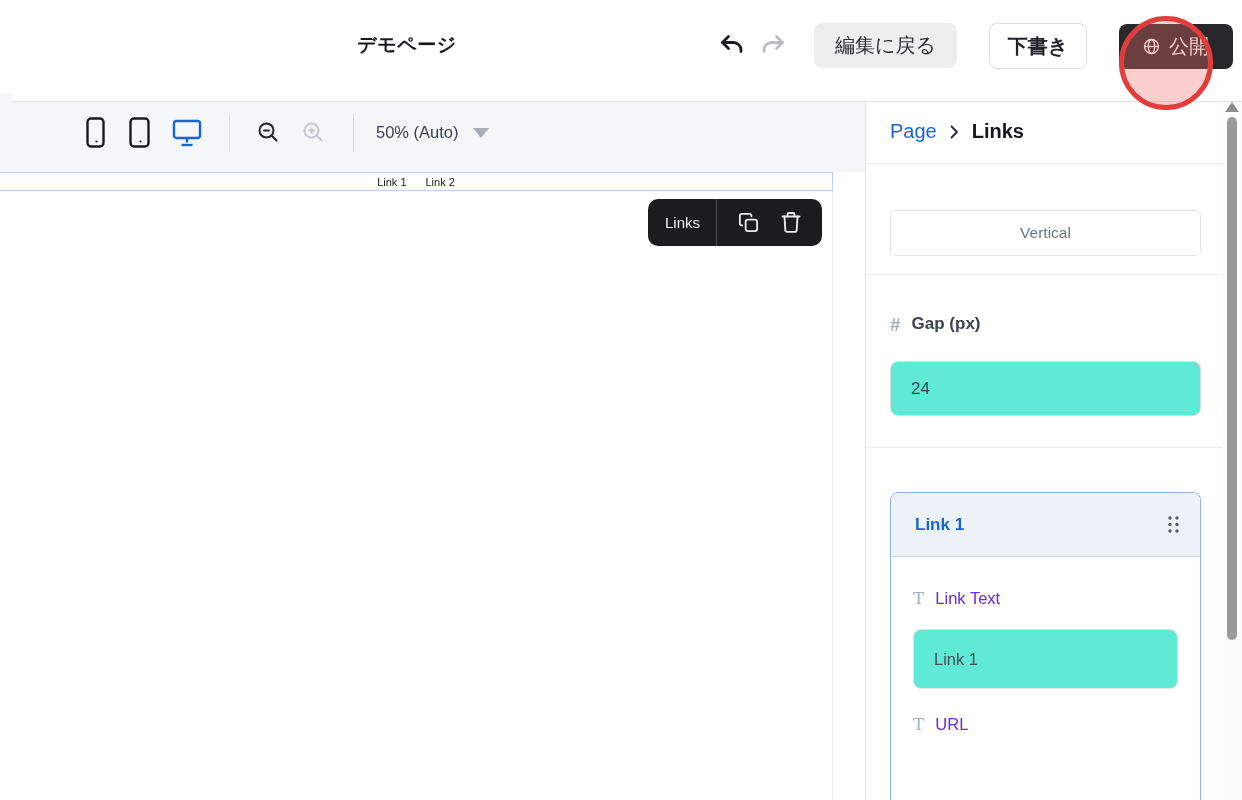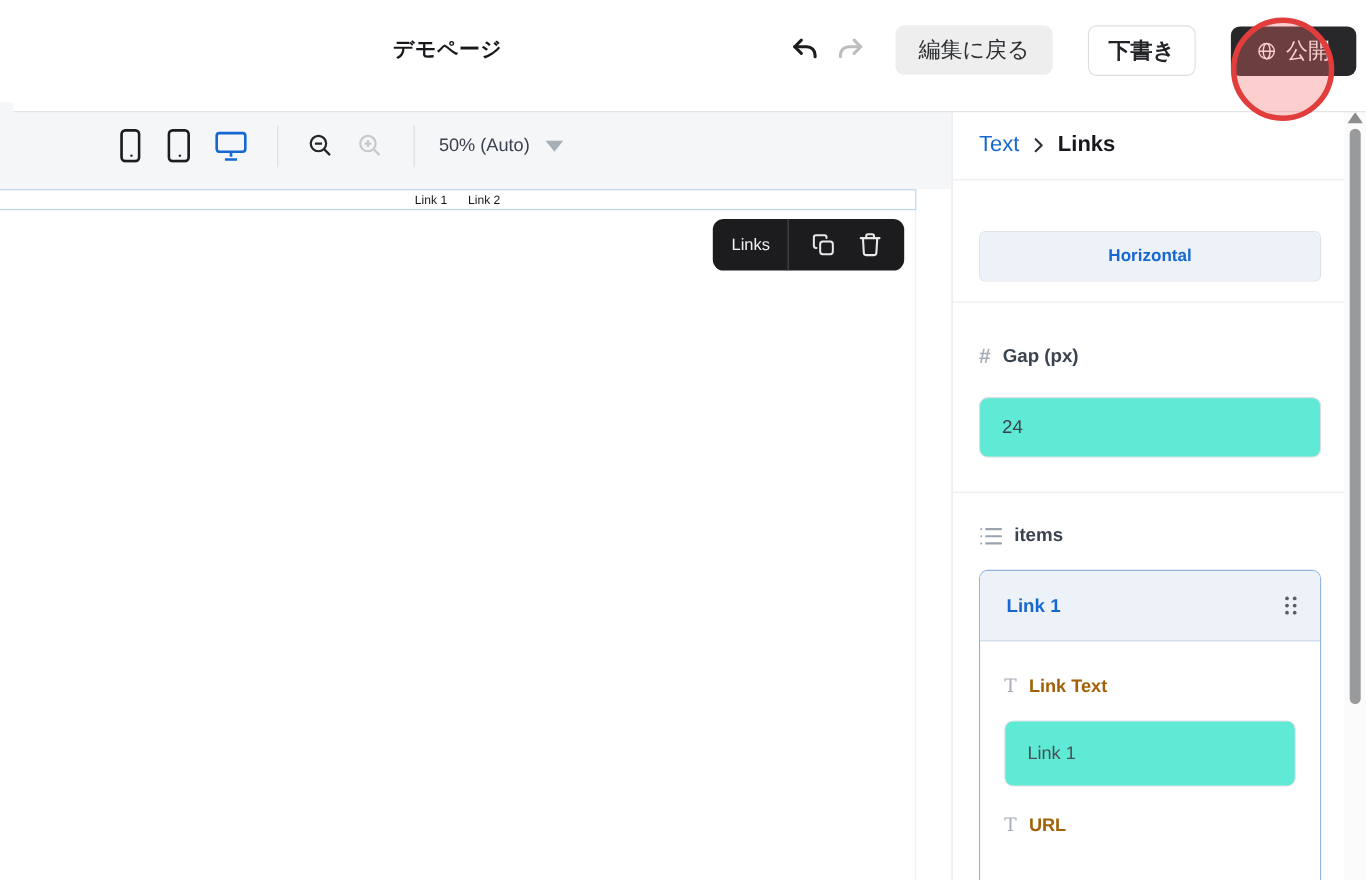--- a/index.html
+++ b/index.html
@@ -27,21 +27,21 @@
   .annotation-circle { position:absolute; left:1119px; top:16px; width:94px; height:94px;
     border-radius:50%; border:5px solid var(--annot-red,rgba(226,57,57,.92));
     background:rgba(246,108,108,.33); z-index:60; pointer-events:none; }
 
   
   .main { position:absolute; top:93px; left:0; right:0; bottom:0; }
 
   
   .canvas { position:absolute; left:0; top:0; width:865px; height:100%; background:#fff; overflow:hidden; }
   .canvas-toolbar { position:absolute; left:0; top:0; width:100%; height:79px;
-    background:#f5f6f7; display:flex; align-items:center; padding-left:109px; }
+    background:#f5f6f7; display:flex; align-items:center; padding-left:86px; }
   .dev-btn { border:none; background:transparent; cursor:pointer; display:flex; align-items:center; padding:0; }
   .tb-sep { width:1px; height:38px; background:#d9dbdf; }
   .zoom-label { font-size:16.5px; color:#3a4150; margin-left:22px; }
   .zoom-caret { margin-left:14px; width:0; height:0; border-left:8px solid transparent;
     border-right:8px solid transparent; border-top:10px solid #a8aeb6; cursor:pointer; }
 
   .page-strip { position:absolute; top:79px; left:-1px; width:834px; height:19px;
     background:#fff; border:1px solid #b9d2ee; display:flex; align-items:center;
     justify-content:center; gap:19px; cursor:pointer; }
   .page-strip span { font-size:11px; color:#17181b; }
@@ -82,21 +82,21 @@
 
   .sec-items { padding-top:26px; padding-bottom:40px; border-bottom:none; }
   .item-card { margin-top:18px; border:1px solid #8fb4dd; border-radius:8px; height:420px;
     background:#fff; overflow:hidden; }
   .item-card-header { height:64px; background:#edf1f8; border-bottom:1px solid #c9d8ec;
     display:flex; align-items:center; justify-content:space-between; padding:0 16px 0 24px; }
   .item-title { color:var(--accent,#1767d2); font-size:17px; font-weight:bold; }
   .drag-handle { border:none; background:transparent; cursor:grab; padding:4px; display:flex; }
   .item-card-body { padding:30px 22px 0 22px; }
   .field-label { display:flex; align-items:center; gap:11px; height:22px; }
-  .field-label .txt { font-size:16.5px; font-weight:bold; color:#a16207; }
+  .field-label .txt { font-size:16.5px; font-weight:normal; color:#6d28d9; }
   .t-glyph { font-family:"DejaVu Serif","Liberation Serif",serif; color:#a7adb6;
     font-size:17px; line-height:1; }
   .field-input { margin-top:20px; height:60px; font-size:16.5px; padding:0 20px;
     border-color:#dfe2e7; color:#4a4f57; margin-bottom:24px; }
 
   
   .scrollbar { position:absolute; top:0; right:0; width:20px; height:100%;
     background:#fbfbfc; cursor:default; }
   .scroll-up { position:absolute; top:9px; left:3px; width:0; height:0;
     border-left:7px solid transparent; border-right:7px solid transparent;
@@ -228,57 +228,44 @@
               <path d="M4.5 5.5 L5.3 19 a2 2 0 0 0 2 1.9 h7.4 a2 2 0 0 0 2 -1.9 L17.5 5.5"></path>
             </svg>
           </span>
         </button>
       </div>
     </div>
 
     <aside class="sidebar">
 
       <nav class="breadcrumb">
-        <a class="bc-parent">Text</a>
+        <a class="bc-parent">Page</a>
         <span style="display:flex">
           <svg width="9" height="14" viewBox="0 0 9 14" fill="none" stroke="#2b2f38" stroke-width="1.9" stroke-linecap="round" stroke-linejoin="round">
             <path d="M1.5 1.5 L7 7 L1.5 12.5"></path>
           </svg>
         </span>
         <span class="bc-current">Links</span>
       </nav>
 
       <section class="sb-section sec-layout">
         <div class="segmented">
-          <button class="seg-opt selected">Horizontal</button>
+          <button class="seg-opt">Vertical</button>
         </div>
       </section>
 
       <section class="sb-section sec-gap">
         <div class="sec-label">
           <span class="glyph-icon">#</span>
           <span class="txt">Gap (px)</span>
         </div>
         <input class="text-input gap-input" type="text" value="24" style="">
       </section>
 
       <section class="sb-section sec-items">
-        <div class="sec-label">
-          <span style="display:flex">
-            <svg width="21" height="19" viewBox="0 0 21 19" fill="none" stroke="#9aa2ad" stroke-width="1.9" stroke-linecap="round">
-              <circle cx="2" cy="3" r="0.9" fill="#9aa2ad" stroke="none"></circle>
-              <path d="M6.5 3 H20"></path>
-              <circle cx="2" cy="9.5" r="0.9" fill="#9aa2ad" stroke="none"></circle>
-              <path d="M6.5 9.5 H20"></path>
-              <circle cx="2" cy="16" r="0.9" fill="#9aa2ad" stroke="none"></circle>
-              <path d="M6.5 16 H20"></path>
-            </svg>
-          </span>
-          <span class="txt">items</span>
-        </div>
 
         <div class="item-card">
           <div class="item-card-header">
             <span class="item-title">Link 1</span>
             <button class="drag-handle">
               <span style="display:flex">
                 <svg width="13" height="19" viewBox="0 0 13 19">
                   <g fill="#585d65">
                     <circle cx="3" cy="3" r="1.7"></circle>
                       <circle cx="10" cy="3" r="1.7"></circle>

